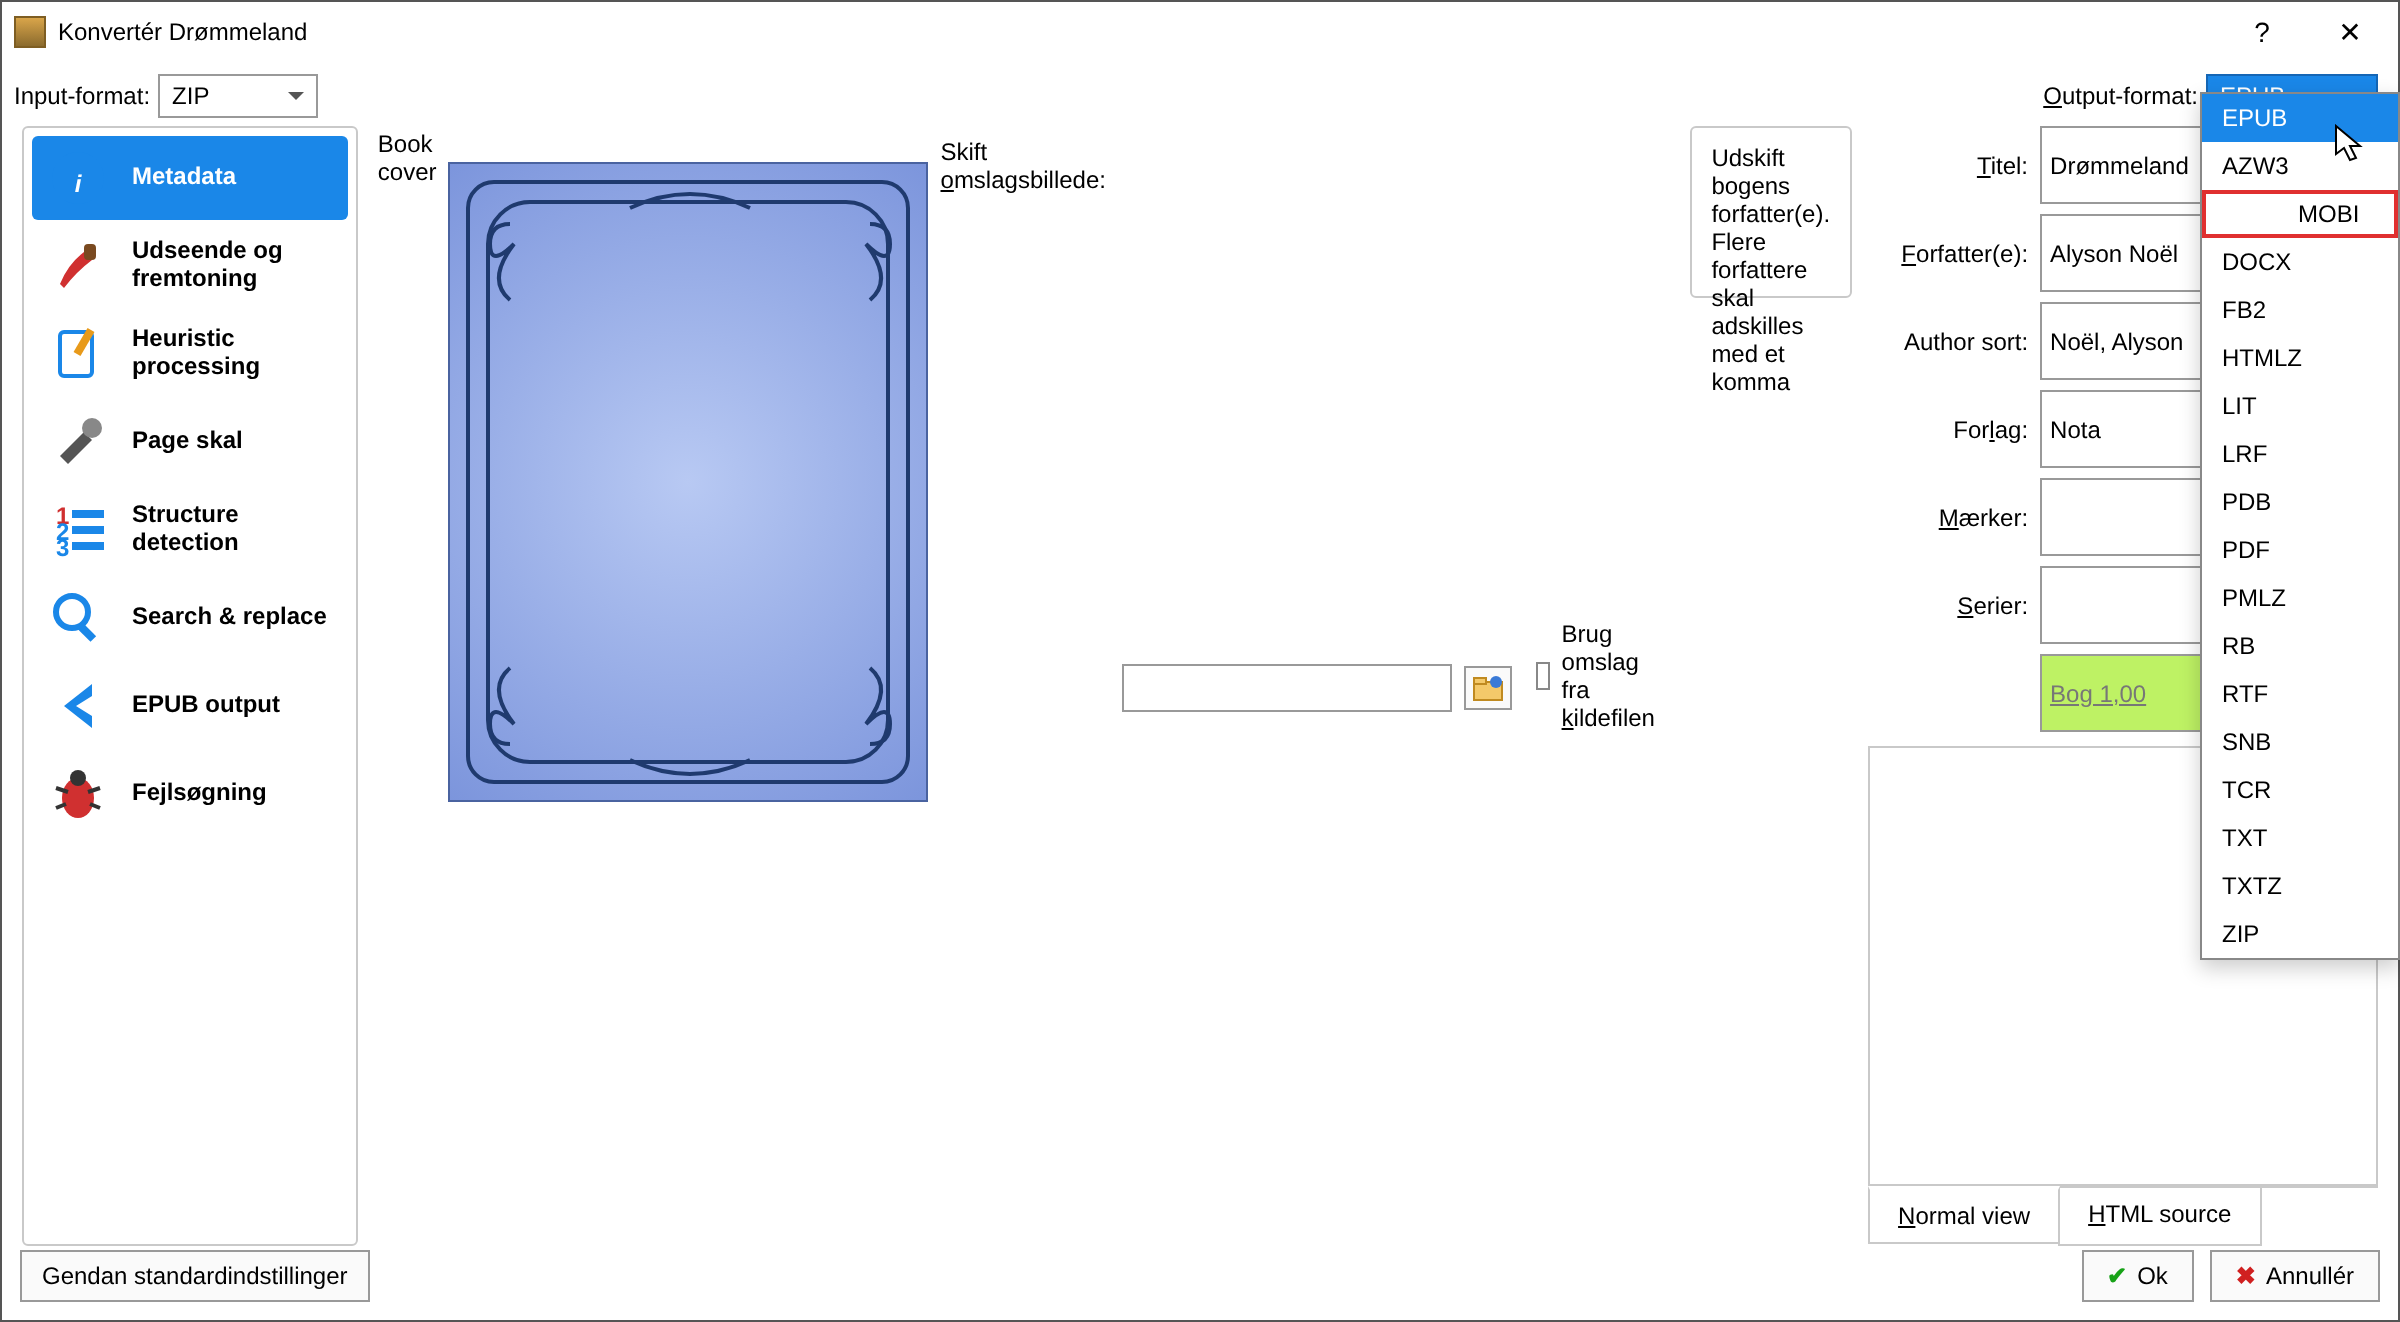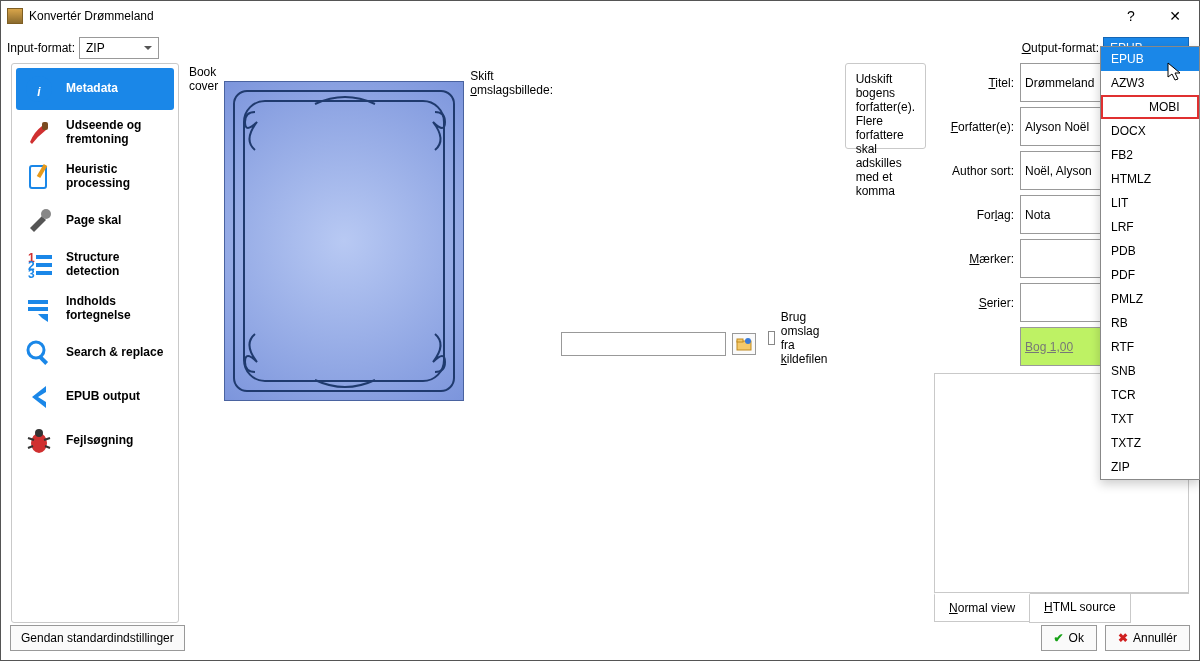--- a/index.html
+++ b/index.html
@@ -134,30 +134,20 @@
           <svg width="30" height="30">
             <text x="4" y="12" fill="#d03030" font-size="10" font-weight="bold">1</text>
             <text x="4" y="20" fill="#1a87e8" font-size="10" font-weight="bold">2</text>
             <text x="4" y="28" fill="#1a87e8" font-size="10" font-weight="bold">3</text>
             <rect x="12" y="5" width="16" height="4" fill="#1a87e8"></rect>
             <rect x="12" y="13" width="16" height="4" fill="#1a87e8"></rect>
             <rect x="12" y="21" width="16" height="4" fill="#1a87e8"></rect>
           </svg>
         </span>
       <span class="lbl">Structure detection</span>
-    </div>
-    <div class="sidebar-item">
-      <span class="ic">
-          <svg width="30" height="30">
-            <rect x="4" y="6" width="20" height="4" fill="#1a87e8"></rect>
-            <rect x="4" y="13" width="20" height="4" fill="#1a87e8"></rect>
-            <path d="M14 20 L24 20 L24 28 L18 24 Z" fill="#1a87e8"></path>
-          </svg>
-        </span>
-      <span class="lbl">Indholds fortegnelse</span>
     </div>
     <div class="sidebar-item">
       <span class="ic">
           <svg width="30" height="30">
             <circle cx="12" cy="12" r="8" fill="none" stroke="#1a87e8" stroke-width="3"></circle>
             <rect x="17" y="17" width="10" height="4" transform="rotate(45 17 17)" fill="#1a87e8"></rect>
           </svg>
         </span>
       <span class="lbl">Search &amp; replace</span>
     </div>

